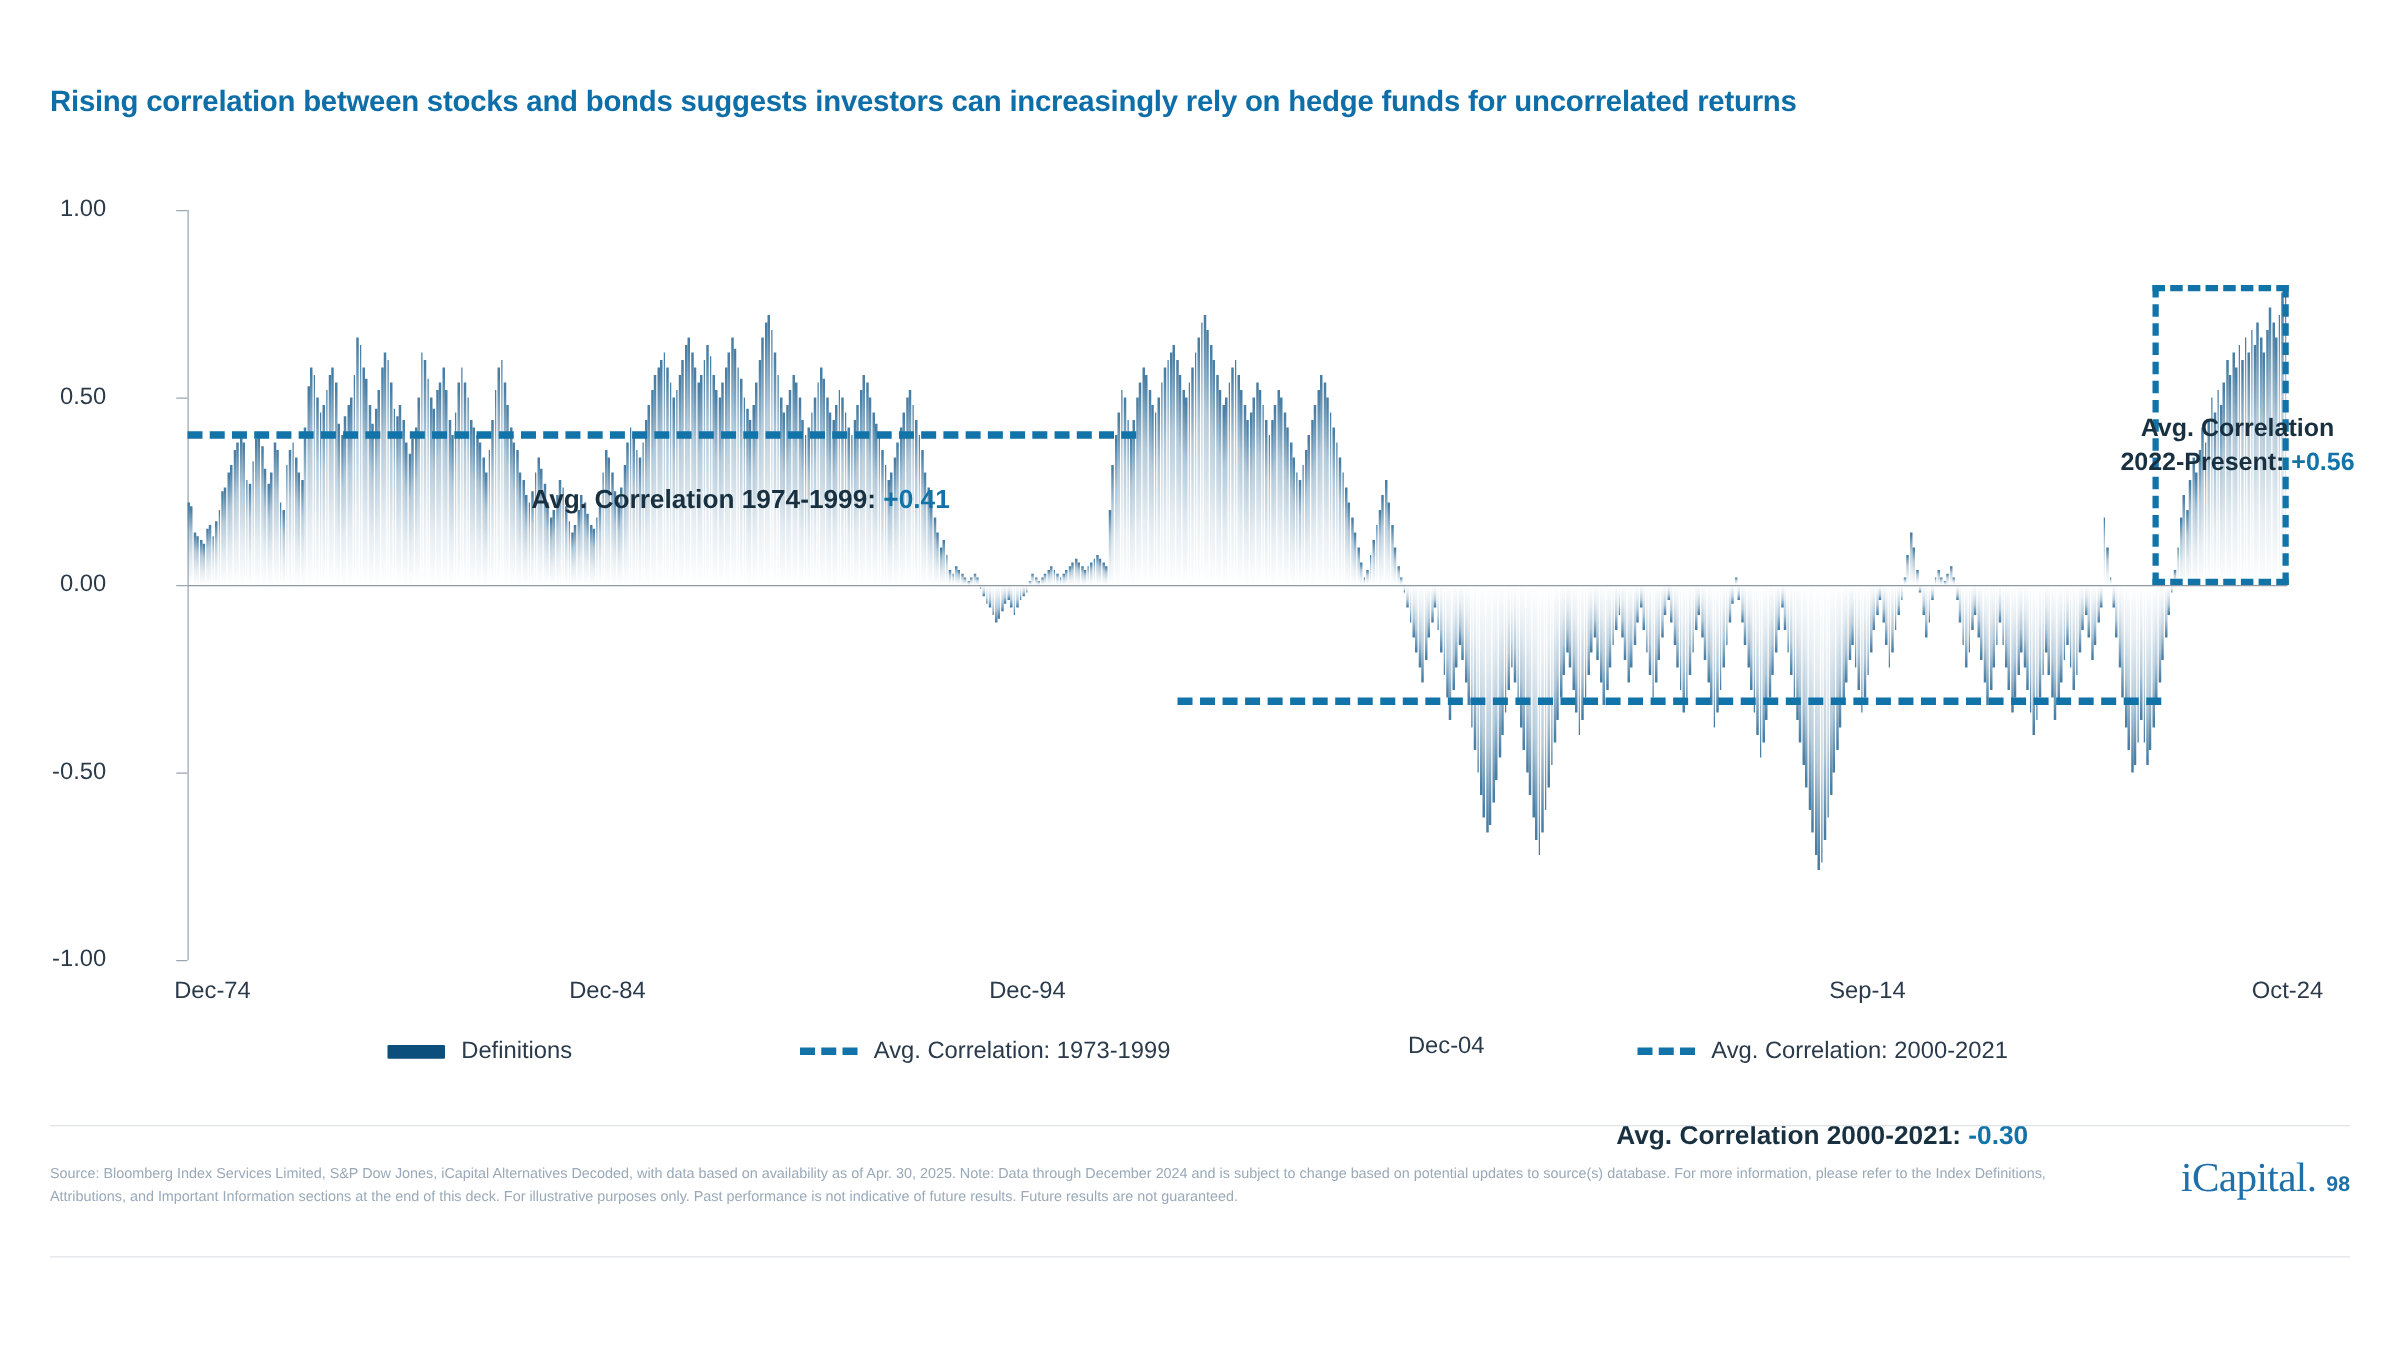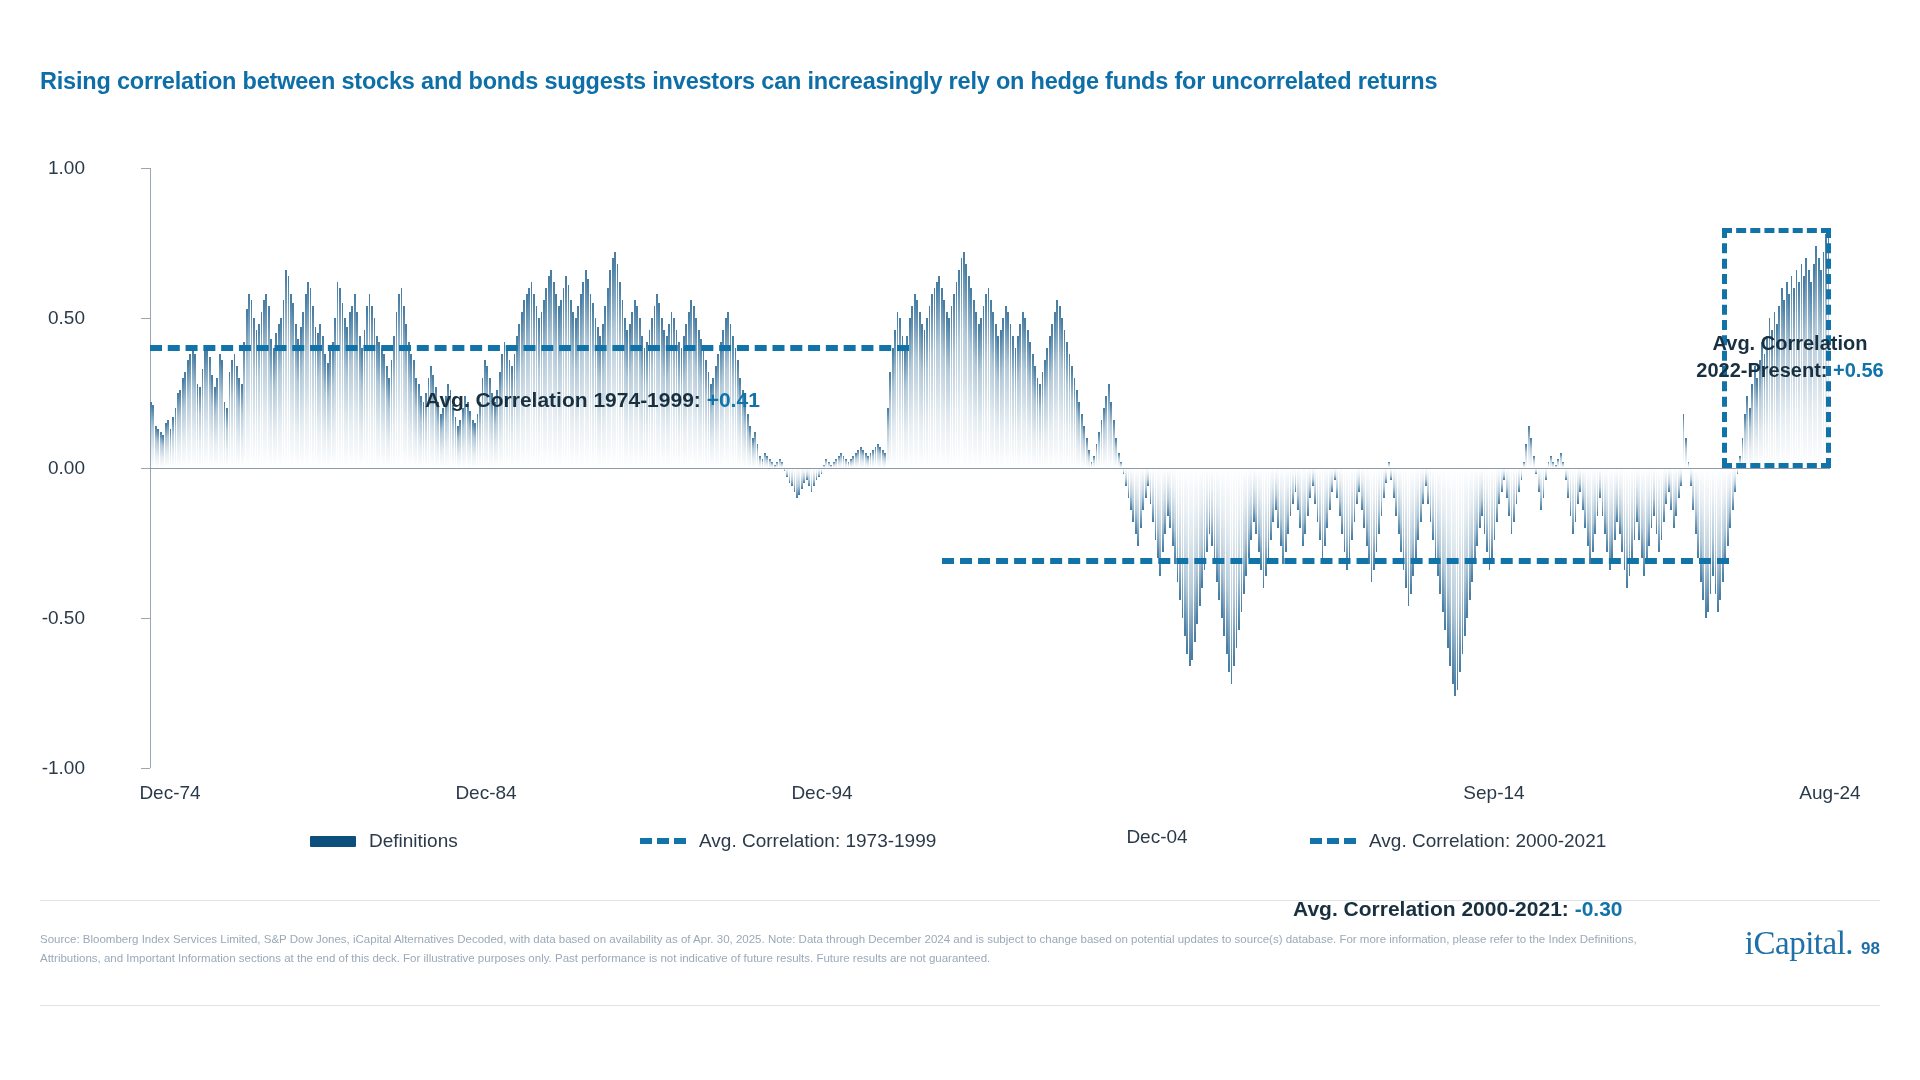--- a/index.html
+++ b/index.html
@@ -917,21 +917,21 @@
             <div class="avgline" style="left: 792.288px; width: 786.24px; top: 390px; border-top-color: rgb(18, 115, 168);"></div>
           </div>
         <div id="hi-box" style="left: 1571.81px; width: 109.2px; top: 60px; height: 240px; border-color: rgb(18, 115, 168);"></div>
       </div>
       <div id="xlabels">
           <div class="xlabel" style="left: 0px; margin-left: 20px;">Dec-74</div>
           <div class="xlabel" style="left: 336px;">Dec-84</div>
           <div class="xlabel" style="left: 672px;">Dec-94</div>
           <div class="xlabel" style="left: 1007px; margin-top: 44px;">Dec-04</div>
           <div class="xlabel" style="left: 1344px;">Sep-14</div>
-          <div class="xlabel" style="left: 1680px;">Aug-24</div>
+          <div class="xlabel" style="left: 1680px;">Oct-24</div>
         </div>
     </div>
 
     <div class="anno" id="anno-1974">
       <span>Avg. Correlation 1974-1999: </span><span class="val">+0.41</span>
     </div>
 
     <div class="anno" id="anno-2000">
       <span>Avg. Correlation 2000-2021: </span><span class="val">-0.30</span>
     </div>

